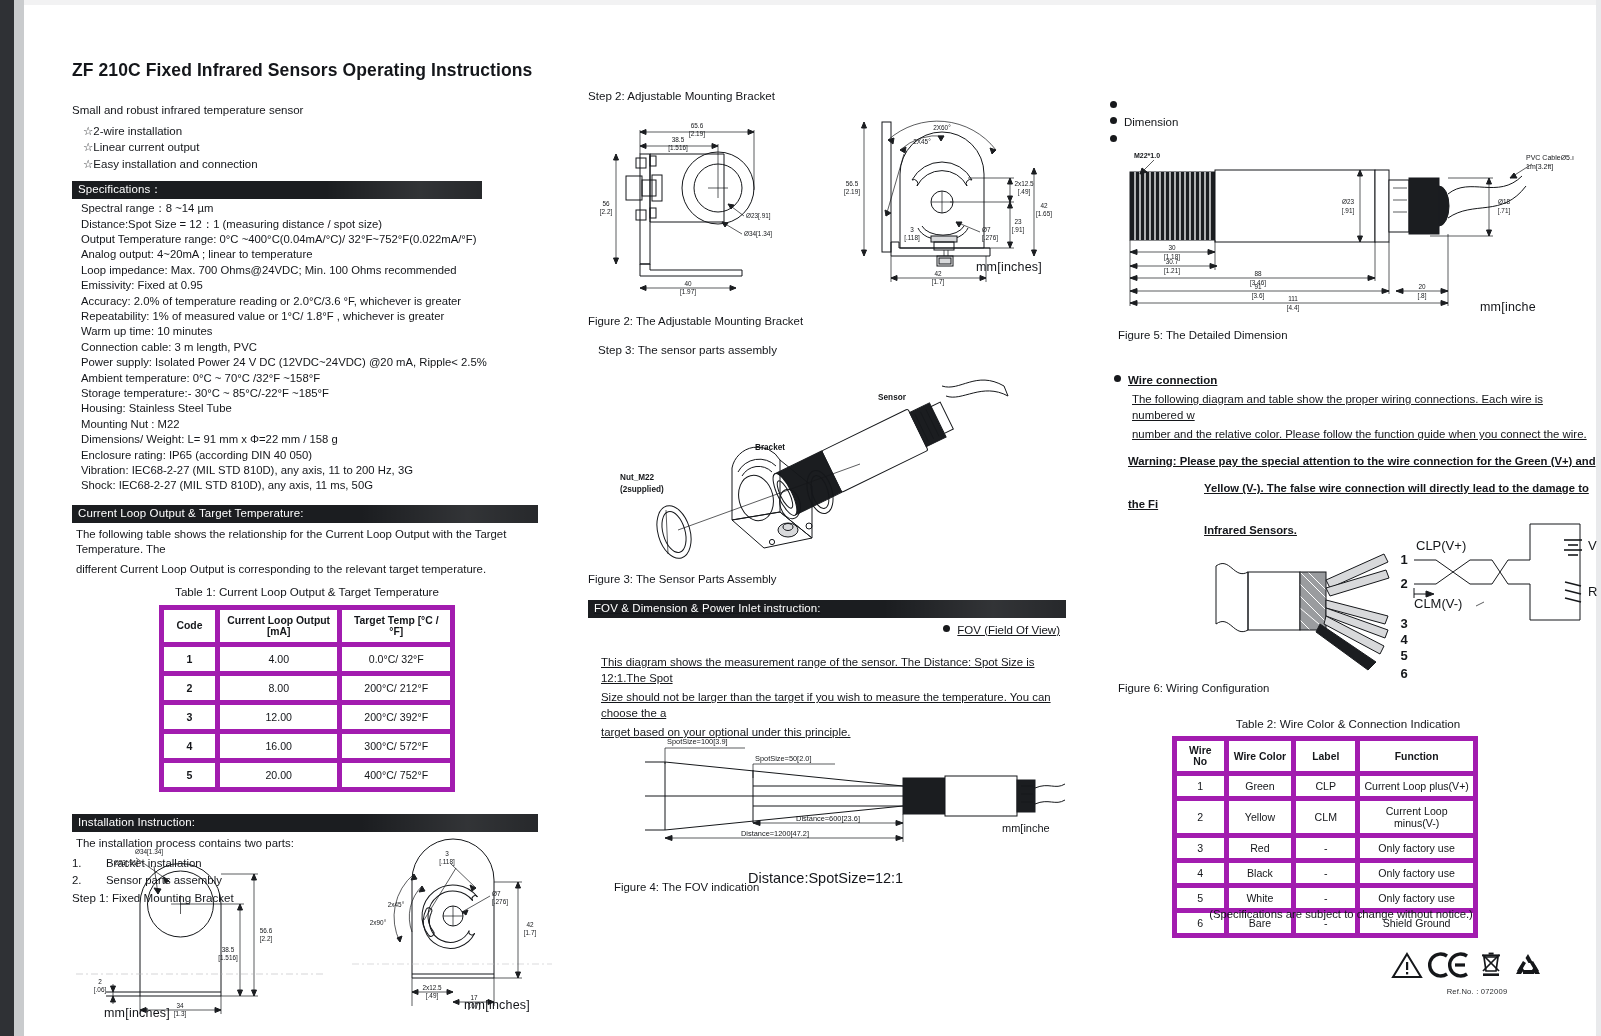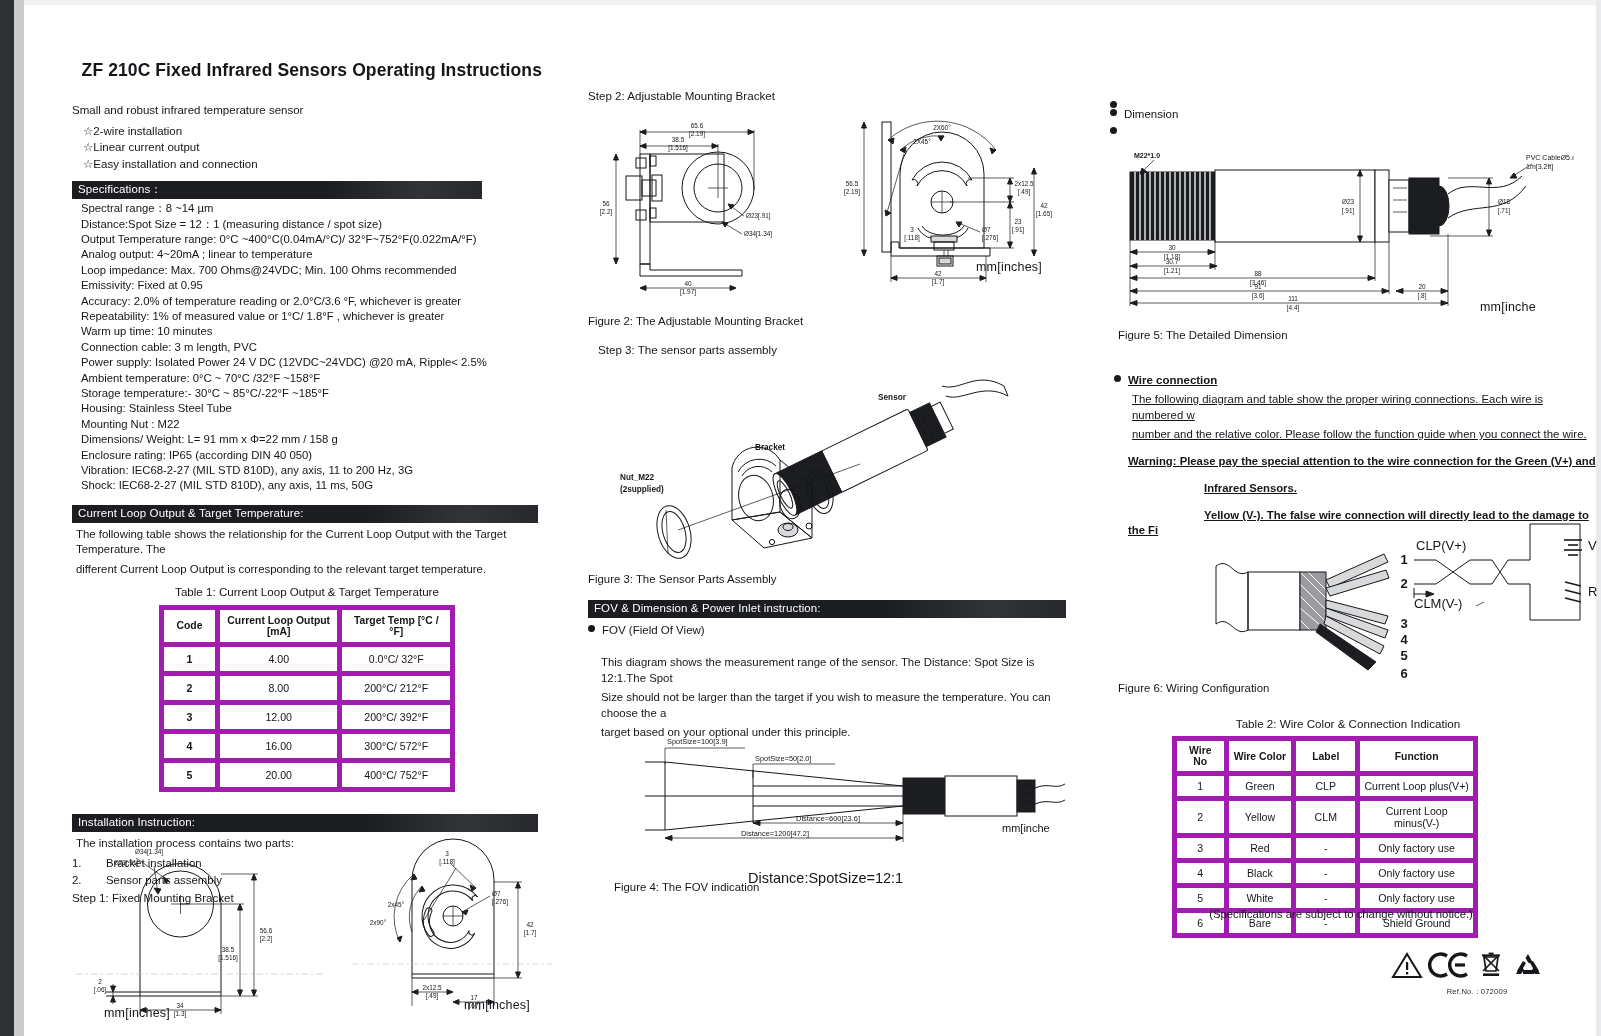--- a/index.html
+++ b/index.html
@@ -20,21 +20,21 @@
   .scan-top{position:absolute;left:0;top:0;width:1601px;height:5px;background:#f2f2f3;}
   .page{position:absolute;left:0;top:0;width:1601px;height:1036px;}
 
   .col{position:absolute;}
   .col-left{left:72px;top:60px;width:470px;}
   .col-mid{left:588px;top:88px;width:480px;}
   .col-right{left:1110px;top:96px;width:470px;}
 
   h1.title{
     font-size:17.5px;font-weight:bold;letter-spacing:.1px;
-    margin:0 0 22px 0;line-height:1.15;text-align:right;
+    margin:0 0 22px 0;line-height:1.15;
   }
   .lead{font-size:11.5px;line-height:16.5px;margin:0 0 4px 0;}
   .star-line{font-size:11.5px;line-height:16.5px;padding-left:11px;}
 
   
   .bar{
     background:#1b1d20;color:#ffffff;
     font-size:11.5px;line-height:15px;
     padding:1px 0 2px 6px;
     margin:9px 0 2px 0;
@@ -537,23 +537,23 @@
 
       <text class="lbl" x="288" y="48">Sensor</text>
       <text class="lbl" x="166" y="98">Bracket</text>
       <text class="lblL" x="16" y="128">Nut_M22</text>
       <text class="lblL" x="16" y="140">(2supplied)</text>
     </svg>
   </div>
 
   <div style="position:absolute;left:588px;top:572px;" class="fig-caption">Figure 3: The Sensor Parts Assembly</div>
 
-  <div style="position:absolute;left:588px;top:600px;width:472px;">
+  <div style="position:absolute;left:588px;top:600px;width:472px;text-decoration:underline;">
     <div class="bar" style="width:472px;margin:0;">FOV &amp; Dimension &amp; Power Inlet instruction:</div>
-    <div class="bullet-head" style="margin-top:4px;">
+    <div class="bullet-head" style="margin-top:4px;text-align:right;">
       <span class="dot"></span><span>FOV (Field Of View)</span>
     </div>
     <p class="para" style="margin-top:17px;padding-left:9px;">This diagram shows the measurement range of the sensor. The Distance: Spot Size is 12:1.The Spot</p>
     <p class="para" style="padding-left:9px;">Size should not be larger than the target if you wish to measure the temperature. You can choose the a</p>
     <p class="para" style="padding-left:9px;">target based on your optional under this principle.</p>
   </div>
 
   <div style="position:absolute;left:645px;top:728px;">
     <svg width="420" height="130" viewBox="0 0 420 130">
 
@@ -598,21 +598,21 @@
       <line class="ln-thin" x1="258" y1="86" x2="258" y2="114"></line>
       <text class="dim" x="130" y="108" style="font-size:7.4px;">Distance=1200[47.2]</text>
     </svg>
   </div>
   <div style="position:absolute;left:1002px;top:822px;" class="mm-small">mm[inche</div>
   <div style="position:absolute;left:748px;top:870px;font-size:14.5px;">Distance:SpotSize=12:1</div>
   <div style="position:absolute;left:614px;top:880px;" class="fig-caption">Figure 4: The FOV indication</div>
 
   <div class="col col-right">
     <div style="height:6px;"><span class="dot-only"></span></div>
-    <div class="bullet-head" style="margin-top:4px;">
+    <div class="bullet-head" style="margin-top:12px;">
       <span class="dot"></span><span>Dimension</span>
     </div>
     <div style="height:12px;"><span class="dot-only"></span></div>
   </div>
 
   <div style="position:absolute;left:1118px;top:148px;">
     <svg width="470" height="160" viewBox="0 0 470 160">
 
       <rect class="ln fillblk" x="12" y="24" width="85" height="68"></rect>
       <g stroke="#ffffff" stroke-width="1.3">
@@ -718,22 +718,22 @@
 
   <div style="position:absolute;left:1118px;top:328px;" class="fig-caption">Figure 5: The Detailed Dimension</div>
 
   <div style="position:absolute;left:1114px;top:372px;width:486px;text-decoration:underline;">
     <div class="bullet-head bold-head">
       <span class="dot"></span><span>Wire connection</span>
     </div>
     <p class="para" style="padding-left:14px;">The following diagram and table show the proper wiring connections. Each wire is numbered w</p>
     <p class="para" style="padding-left:14px;">number and the relative color. Please follow the function guide when you connect the wire.</p>
     <p class="warn" style="padding-left:14px;">Warning: Please pay the special attention to the wire connection for the Green (V+) and</p>
+    <p class="warn" style="padding-left:14px;"><span class="ind"></span><span>Yellow (V-). The false wire connection will directly lead to the damage to the Fi</span></p>
     <p class="warn" style="padding-left:14px;"><span class="ind"></span><span>Infrared Sensors.</span></p>
-    <p class="warn" style="padding-left:14px;"><span class="ind"></span><span>Yellow (V-). The false wire connection will directly lead to the damage to the Fi</span></p>
   </div>
 
   <div style="position:absolute;left:1208px;top:496px;">
     <svg width="392" height="200" viewBox="0 0 392 200">
 
       <path class="ln" d="M 8 70 C 22 60 26 84 40 76 L 40 134 C 26 142 22 118 8 128 Z"></path>
       <rect class="ln" x="40" y="76" width="52" height="58"></rect>
 
       <rect class="hatch-bg" x="92" y="76" width="26" height="58"></rect>
       <g stroke="#ffffff" stroke-width="1">

